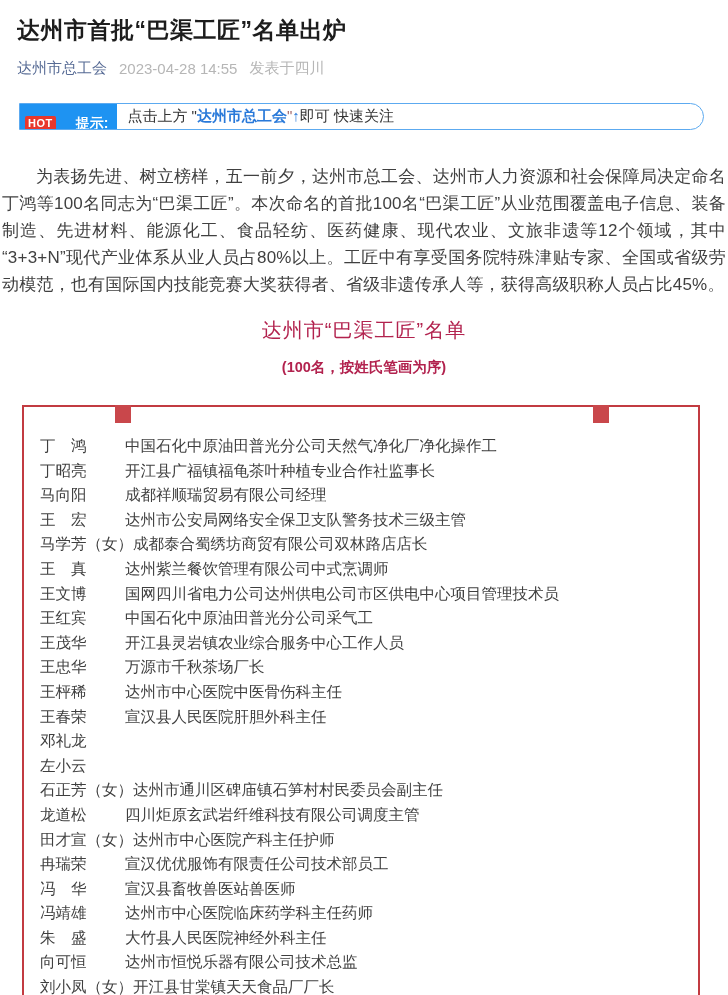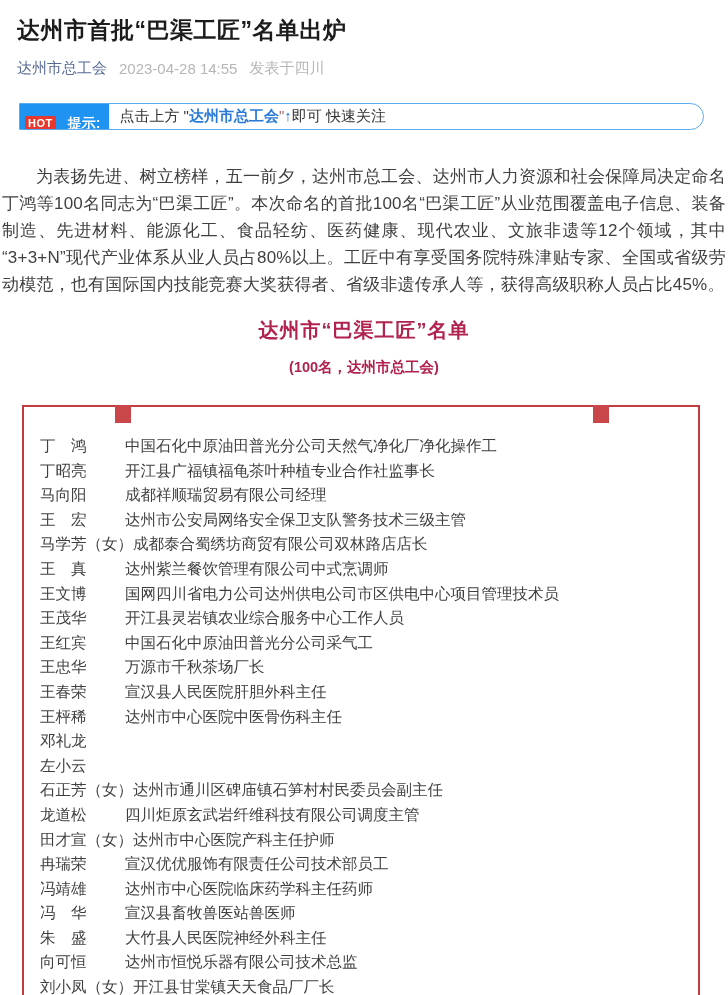--- a/index.html
+++ b/index.html
@@ -11,32 +11,32 @@
   *{margin:0;padding:0;box-sizing:border-box;}
   html,body{width:728px;height:995px;overflow:hidden;background:#fff;}
   body{font-family:"Liberation Sans","DejaVu Sans",sans-serif;}
   .article{padding:14px 17px 0;}
   .title{font-size:23px;line-height:32px;font-weight:700;color:var(--title-text);letter-spacing:0.5px;}
   .byline{margin-top:13px;font-size:15px;display:flex;align-items:center;gap:12px;white-space:nowrap;}
   .account-link{color:var(--account-blue);cursor:pointer;}
   .meta{color:var(--meta-gray);}
   .notice-bar{margin-top:25px;margin-left:2px;width:685px;height:27px;border:1px solid var(--bar-border-blue);
     border-radius:0 14px 14px 0;display:flex;align-items:center;overflow:hidden;background:#fff;}
-  .notice-left{background:var(--bar-blue);height:100%;display:flex;align-items:center;gap:12px;
+  .notice-left{background:var(--bar-blue);height:100%;display:flex;align-items:center;gap:20px;
     padding:14px 9px 0 5px;flex:0 0 auto;}
   .hot-badge{background:var(--hot-red);color:#fff;font-size:11px;font-weight:700;line-height:15px;
     padding:0 3px;border-radius:2px;letter-spacing:0.5px;}
   .tip-label{color:#fff;font-size:14px;font-weight:700;text-align:center;}
   .notice-text{padding-left:10px;font-size:15px;color:#333;white-space:nowrap;}
   .notice-account{color:var(--link-blue);font-weight:700;}
   .notice-quote{color:#a66a6a;}
   .notice-arrow{color:var(--link-blue);}
   .paragraph{margin:33px -15px 0;text-indent:2em;font-size:17px;line-height:27px;
     text-align:justify;color:var(--body-text);letter-spacing:0.2px;}
-  .roster-heading{margin-top:18px;text-align:center;font-size:20px;font-weight:700;
+  .roster-heading{margin-top:18px;text-align:center;font-size:20px;font-weight:400;
     color:var(--heading-red);line-height:28px;letter-spacing:1px;}
   .roster-subheading{margin-top:13px;text-align:center;font-size:14.5px;font-weight:700;
     color:var(--heading-red);line-height:20px;}
   .roster-box{position:relative;margin:28px 11px 0 5px;border:2px solid var(--border-red);
     border-bottom:none;padding:27px 14px 40px 16px;min-height:600px;}
   .nail{position:absolute;top:-2px;width:16px;height:18px;background:var(--nail-red);}
   .nail-left{left:91px;}
   .nail-right{left:569px;}
   .roster-row{display:flex;align-items:center;line-height:24.6px;font-size:15.5px;color:var(--list-text);}
   .roster-name{min-width:85px;white-space:pre;flex:0 0 auto;}
@@ -59,21 +59,21 @@
     <div class="notice-left">
       <span class="hot-badge">HOT</span>
       <span class="tip-label">提示:</span>
     </div>
     <div class="notice-text"><span>点击上方 "</span><span class="notice-account">达州市总工会</span><span class="notice-quote">"</span><span class="notice-arrow">↑</span><span>即可 快速关注</span></div>
   </div>
 
   <p class="paragraph">为表扬先进、树立榜样，五一前夕，达州市总工会、达州市人力资源和社会保障局决定命名丁鸿等100名同志为“巴渠工匠”。本次命名的首批100名“巴渠工匠”从业范围覆盖电子信息、装备制造、先进材料、能源化工、食品轻纺、医药健康、现代农业、文旅非遗等12个领域，其中“3+3+N”现代产业体系从业人员占80%以上。工匠中有享受国务院特殊津贴专家、全国或省级劳动模范，也有国际国内技能竞赛大奖获得者、省级非遗传承人等，获得高级职称人员占比45%。</p>
 
   <div class="roster-heading">达州市“巴渠工匠”名单</div>
-  <div class="roster-subheading">(100名，达州市总工会)</div>
+  <div class="roster-subheading">(100名，按姓氏笔画为序)</div>
 
   <div class="roster-box">
     <span class="nail nail-left"></span>
     <span class="nail nail-right"></span>
     <div id="roster-rows">
         <div class="roster-row">
           <span class="roster-name">丁　鸿</span>
           <span class="roster-org">中国石化中原油田普光分公司天然气净化厂净化操作工</span>
         </div>
         <div class="roster-row">
@@ -94,38 +94,38 @@
         </div>
         <div class="roster-row">
           <span class="roster-name">王　真</span>
           <span class="roster-org">达州紫兰餐饮管理有限公司中式烹调师</span>
         </div>
         <div class="roster-row">
           <span class="roster-name">王文博</span>
           <span class="roster-org">国网四川省电力公司达州供电公司市区供电中心项目管理技术员</span>
         </div>
         <div class="roster-row">
+          <span class="roster-name">王红宾</span>
+          <span class="roster-org">中国石化中原油田普光分公司采气工</span>
+        </div>
+        <div class="roster-row">
           <span class="roster-name">王茂华</span>
           <span class="roster-org">开江县灵岩镇农业综合服务中心工作人员</span>
-        </div>
-        <div class="roster-row">
-          <span class="roster-name">王红宾</span>
-          <span class="roster-org">中国石化中原油田普光分公司采气工</span>
         </div>
         <div class="roster-row">
           <span class="roster-name">王忠华</span>
           <span class="roster-org">万源市千秋茶场厂长</span>
         </div>
         <div class="roster-row">
+          <span class="roster-name">王枰稀</span>
+          <span class="roster-org">达州市中心医院中医骨伤科主任</span>
+        </div>
+        <div class="roster-row">
           <span class="roster-name">王春荣</span>
           <span class="roster-org">宣汉县人民医院肝胆外科主任</span>
-        </div>
-        <div class="roster-row">
-          <span class="roster-name">王枰稀</span>
-          <span class="roster-org">达州市中心医院中医骨伤科主任</span>
         </div>
         <div class="roster-row">
           <span class="roster-name">邓礼龙</span>
         </div>
         <div class="roster-row">
           <span class="roster-name">左小云</span>
         </div>
         <div class="roster-row">
           <span class="roster-name">石正芳（女）</span>
           <span class="roster-org">达州市通川区碑庙镇石笋村村民委员会副主任</span>
@@ -136,26 +136,26 @@
         </div>
         <div class="roster-row">
           <span class="roster-name">田才宣（女）</span>
           <span class="roster-org">达州市中心医院产科主任护师</span>
         </div>
         <div class="roster-row">
           <span class="roster-name">冉瑞荣</span>
           <span class="roster-org">宣汉优优服饰有限责任公司技术部员工</span>
         </div>
         <div class="roster-row">
+          <span class="roster-name">冯　华</span>
+          <span class="roster-org">宣汉县畜牧兽医站兽医师</span>
+        </div>
+        <div class="roster-row">
           <span class="roster-name">冯靖雄</span>
           <span class="roster-org">达州市中心医院临床药学科主任药师</span>
-        </div>
-        <div class="roster-row">
-          <span class="roster-name">冯　华</span>
-          <span class="roster-org">宣汉县畜牧兽医站兽医师</span>
         </div>
         <div class="roster-row">
           <span class="roster-name">朱　盛</span>
           <span class="roster-org">大竹县人民医院神经外科主任</span>
         </div>
         <div class="roster-row">
           <span class="roster-name">向可恒</span>
           <span class="roster-org">达州市恒悦乐器有限公司技术总监</span>
         </div>
         <div class="roster-row">

